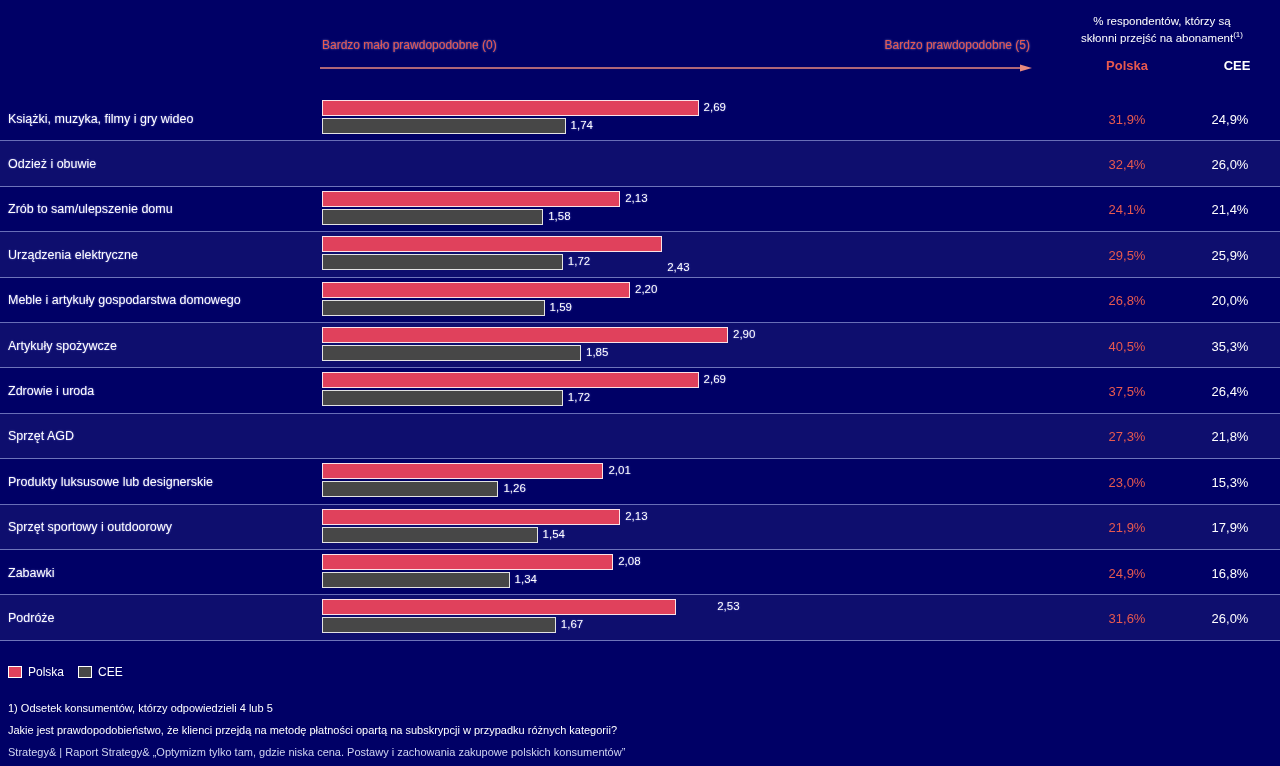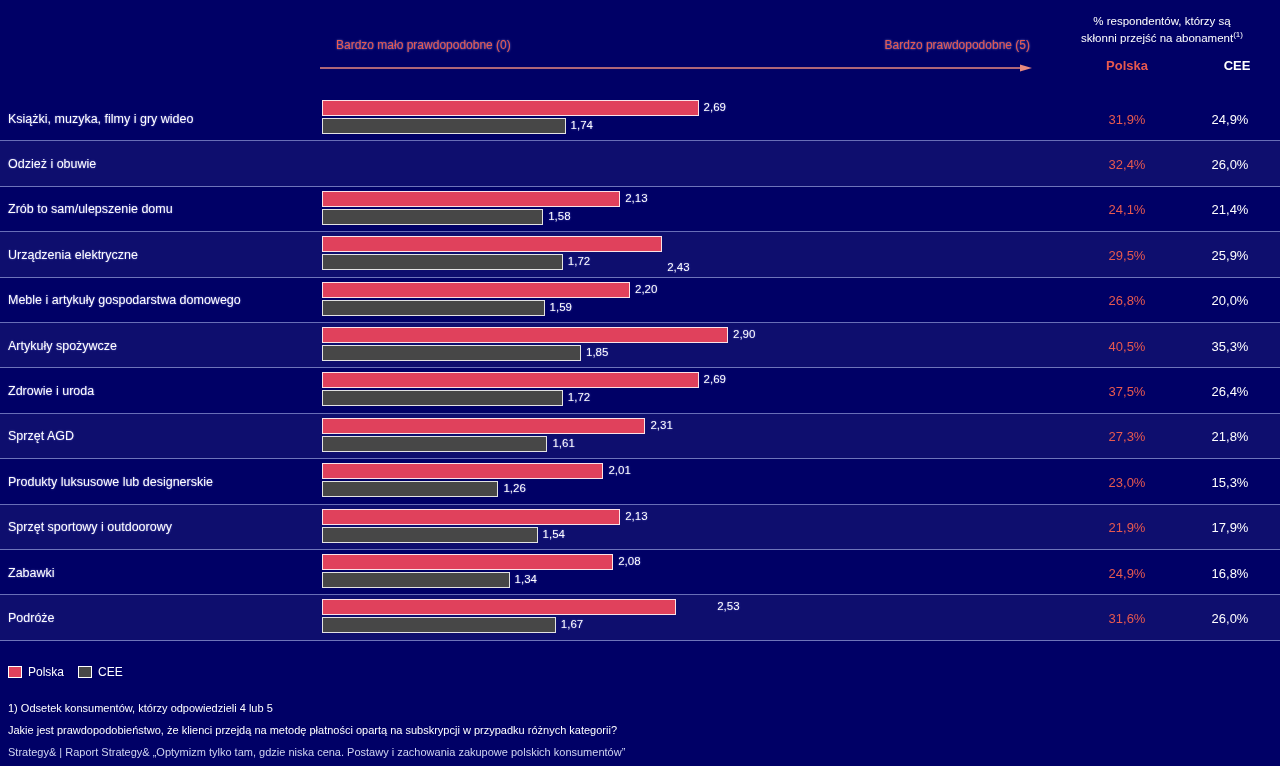--- a/index.html
+++ b/index.html
@@ -14,21 +14,21 @@
 
   
   .scale-header{
     position:absolute;left:320px;top:38px;width:712px;height:46px;
   }
   .scale-label{
     position:absolute;top:0;
     font-size:12px;color:#e8594f;white-space:nowrap;
     text-shadow:0 0 2px #8080d0;
   }
-  .scale-label.left{left:16px;}
+  .scale-label.left{left:2px;}
   .scale-label.right{right:2px;}
   .scale-arrow{
     position:absolute;left:0;top:26px;width:712px;height:8px;
   }
 
   
   .pct-header{
     position:absolute;left:1044px;top:14px;width:236px;
     text-align:center;color:#ffffff;font-size:11.5px;line-height:14px;
   }
@@ -193,26 +193,20 @@
           <div class="bar-val pl" style="left: 381.6px;">2,69</div>
           <div class="bar cee" style="width: 240.8px; background: rgb(71, 71, 71);"></div>
           <div class="bar-val cee" style="left: 245.8px;">1,72</div>
         </div>
         <div class="pct pl">37,5%</div>
         <div class="pct cee">26,4%</div>
         <div class="row-sep"></div>
       </div>
       <div class="row alt">
         <div class="cat-label">Sprzęt AGD</div>
-        <div class="bars">
-          <div class="bar pl" style="width: 323.4px; background: rgb(224, 65, 92);"></div>
-          <div class="bar-val pl" style="left: 328.4px;">2,31</div>
-          <div class="bar cee" style="width: 225.4px; background: rgb(71, 71, 71);"></div>
-          <div class="bar-val cee" style="left: 230.4px;">1,61</div>
-        </div>
         <div class="pct pl">27,3%</div>
         <div class="pct cee">21,8%</div>
         <div class="row-sep"></div>
       </div>
       <div class="row">
         <div class="cat-label">Produkty luksusowe lub designerskie</div>
         <div class="bars">
           <div class="bar pl" style="width: 281.4px; background: rgb(224, 65, 92);"></div>
           <div class="bar-val pl" style="left: 286.4px;">2,01</div>
           <div class="bar cee" style="width: 176.4px; background: rgb(71, 71, 71);"></div>

